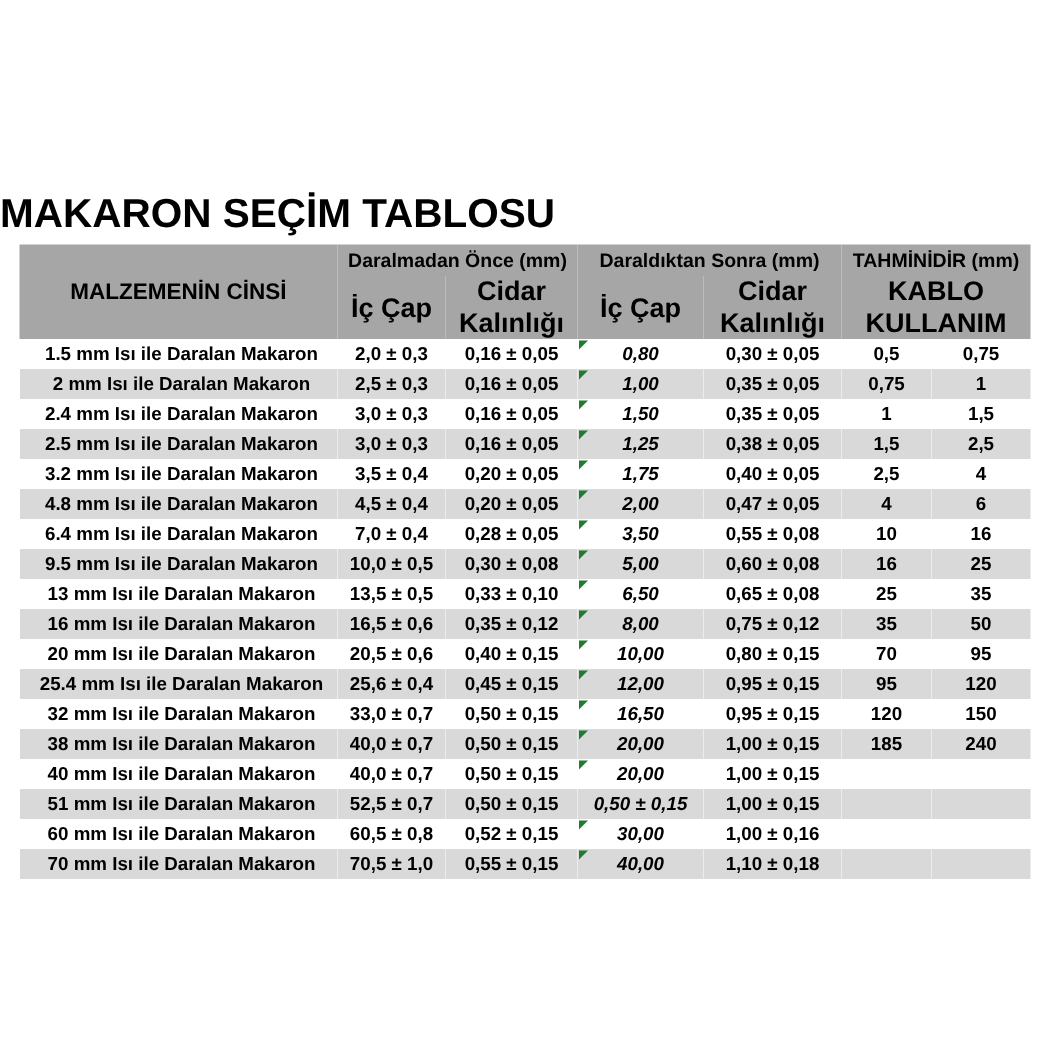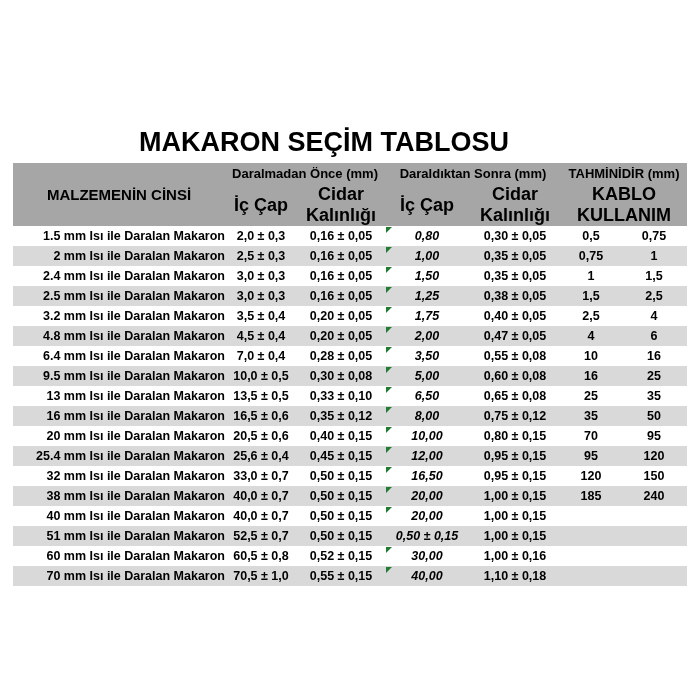--- a/index.html
+++ b/index.html
@@ -16,21 +16,20 @@
     background: var(--page-bg);
     font-family: "Liberation Sans", "DejaVu Sans", sans-serif;
     color: var(--text-color);
     position: relative;
     overflow: hidden;
   }
   .page-title {
     position: absolute;
     top: 127px; left: 0; width: 648px;
     margin: 0;
-    text-align: center;
     font-size: 27px;
     font-weight: 700;
     line-height: 30px;
     letter-spacing: 0px;
   }
   table.makaron-table {
     position: absolute;
     left: 13px; top: 163px;
     width: 674px;
     border-collapse: collapse;
@@ -49,21 +48,21 @@
   tbody tr { height: 20px; }
   tbody tr:nth-child(even) { background: var(--row-alt-bg); }
   tbody td {
     padding: 0;
     font-size: 12.5px;
     font-weight: 700;
     vertical-align: middle;
     white-space: nowrap;
     overflow: hidden;
   }
-  td.c-material { text-align: right; padding-left: 4px; }
+  td.c-material { text-align: center; padding-left: 4px; }
   td.c-num { text-align: center; }
   td.c-marker { position: relative; font-style: italic; }
   .tri {
     position: absolute;
     top: 1px; left: 1px;
     width: 0; height: 0;
     border-top: 6px solid var(--marker-green);
     border-right: 6px solid transparent;
   }
 </style>

